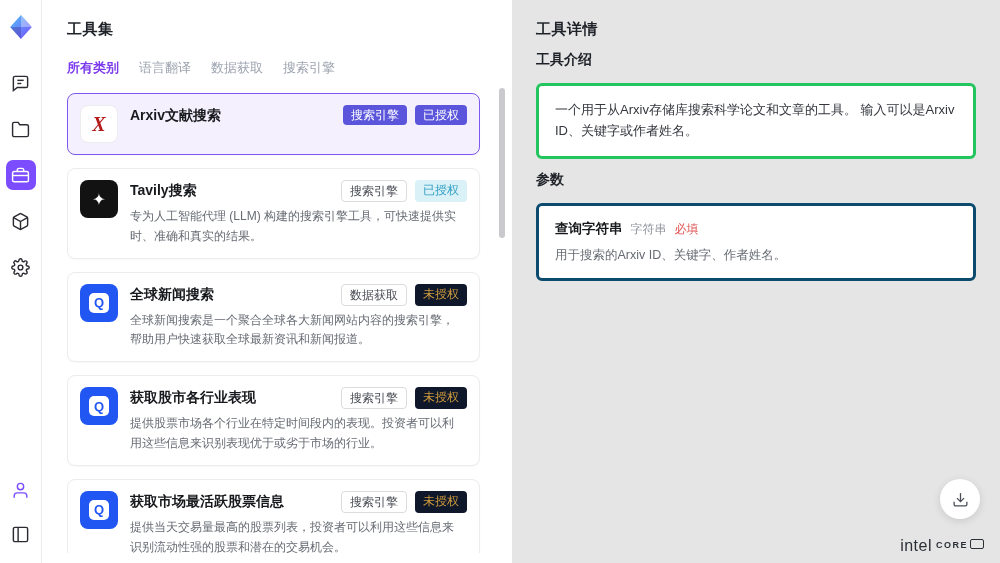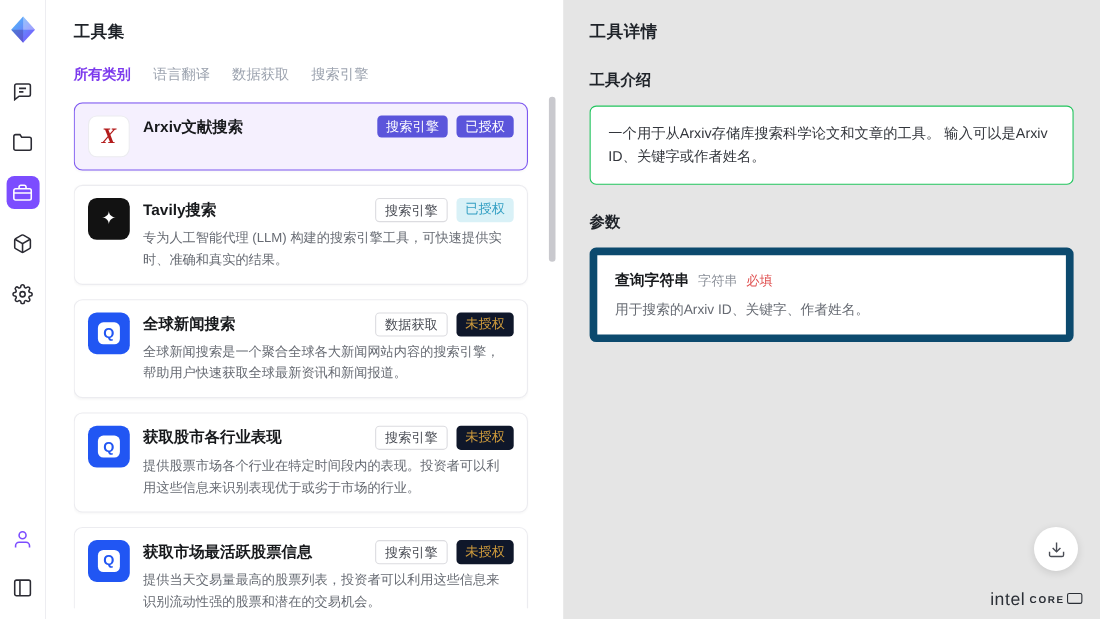--- a/index.html
+++ b/index.html
@@ -39,23 +39,23 @@
   .badge.filled { background:#5b55db; color:#fff; }
   .badge.outline { background:#fff; border:1px solid #dcdce0; color:#4a4d55; }
   .badge.blue { background:#d9f1f7; color:#35a0c4; }
   .badge.yellow { background:#0f172a; color:#ce9b3c; }
   .tool-desc { font-size:12px; color:#676b73; line-height:1.65; margin-top:5px; padding-right:2px; }
   .scrollbar { position:absolute; right:7px; top:88px; width:6px; height:150px; border-radius:3px; background:#c9c9ce; }
 
   
   .detail { flex:1; background:#e5e5e5; padding:20px 24px; position:relative; }
   .detail-title { font-size:15px; font-weight:bold; letter-spacing:.5px; }
-  .section-label { font-size:14px; font-weight:bold; margin-top:25px; }
-  .intro-card { margin-top:14px; background:#fff; border:1px solid #22c55e; border-radius:6px; padding:14px 16px; font-size:13px; color:#33363c; line-height:1.6; }
-  .param-card { margin-top:14px; background:#fff; border:7px solid #0c4a6e; border-radius:6px; padding:14px 16px; }
+  .section-label { font-size:14px; font-weight:bold; margin-top:12px; }
+  .intro-card { margin-top:14px; background:#fff; border:3px solid #22c55e; border-radius:6px; padding:14px 16px; font-size:13px; color:#33363c; line-height:1.6; }
+  .param-card { margin-top:14px; background:#fff; border:3px solid #0c4a6e; border-radius:6px; padding:14px 16px; }
   .param-head { display:flex; align-items:baseline; gap:8px; }
   .param-name { font-size:13.5px; font-weight:bold; color:#17191c; }
   .param-type { font-size:12px; color:#8a8f98;font-family:Liberation Mono, monospace; }
   .param-required { font-size:12px; color:#e05252; }
   .param-desc { font-size:12.5px; color:#676b73; margin-top:9px; }
 
   .fab { position:absolute; right:20px; bottom:44px; width:40px; height:40px; border-radius:50%; background:#fff; box-shadow:0 2px 8px rgba(0,0,0,.12); display:flex; align-items:center; justify-content:center; color:#4a4d55; cursor:pointer; }
   .fab svg { width:17px; height:17px; }
   .intel { position:absolute; right:16px; bottom:8px; display:flex; align-items:flex-start; gap:4px; color:#2b2f36; }
   .intel-name { font-size:16px; letter-spacing:.5px; }

